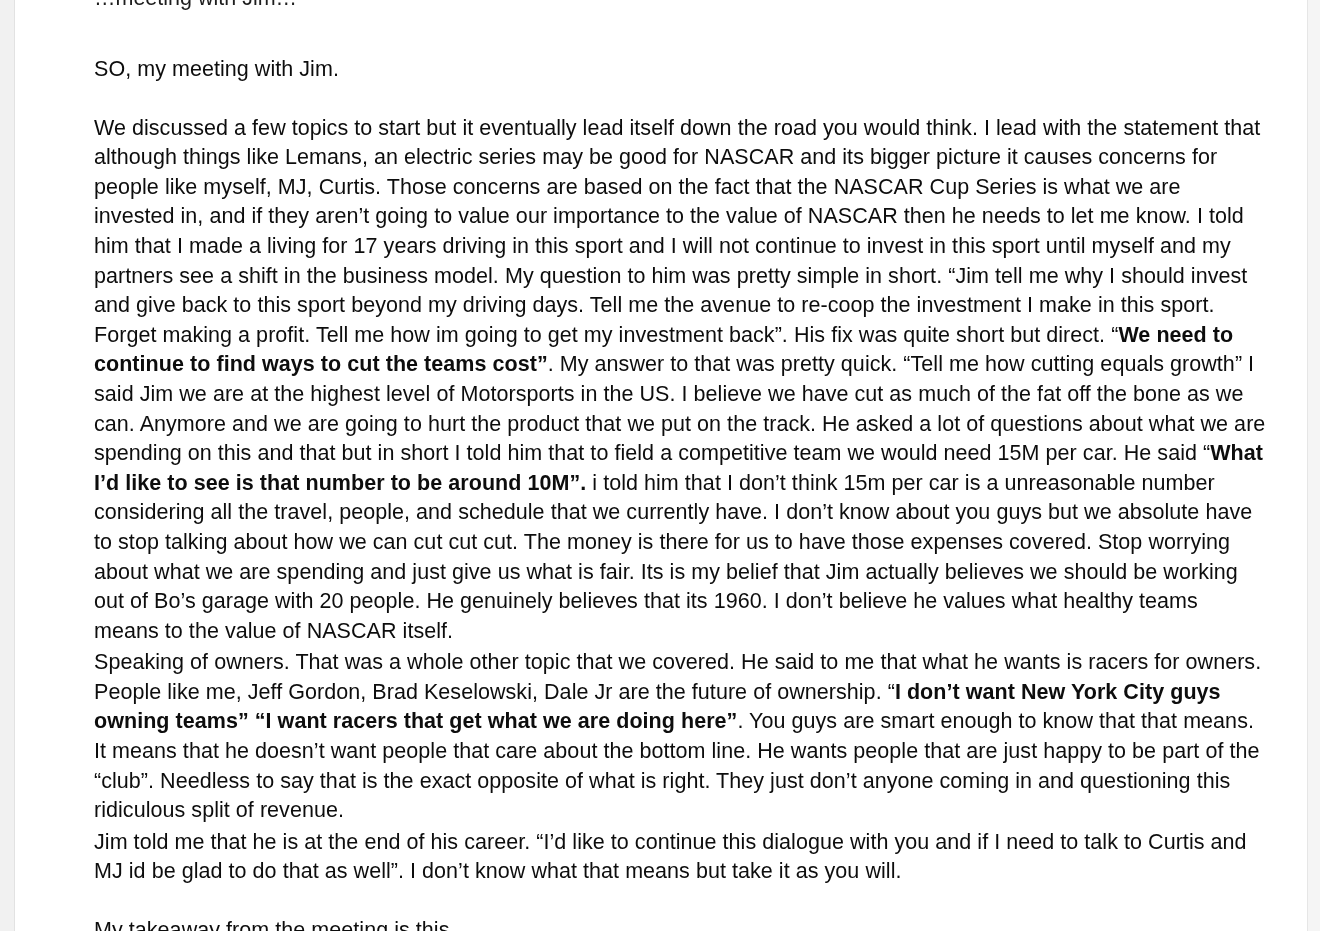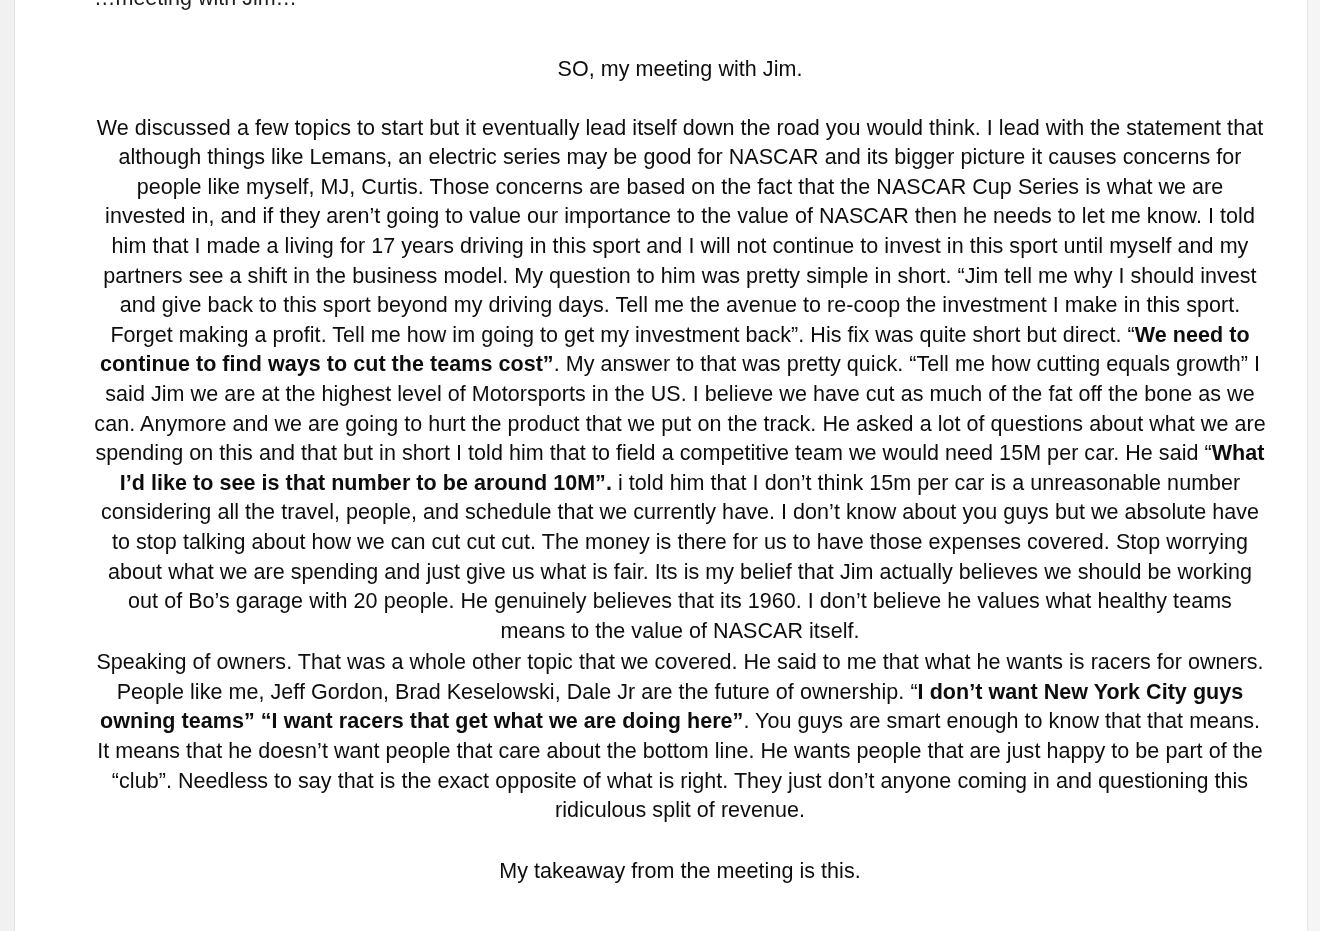--- a/index.html
+++ b/index.html
@@ -56,21 +56,21 @@
   .clipped-top .fade {
     display: block;
     margin-top: -16px;
     opacity: 0.88;
   }
   p {
     margin: 0;
     font-size: 21.5px;
     line-height: 29.6px;
     color: #0d0d0d;
-    text-align: center;
+    text-align: left;
     letter-spacing: 0.05px;
   }
   .spacer-sm { height: 29px; }
   .spacer-xs { height: 2px; }
   .intro { margin-top: 37px; }
   b { font-weight: 700; }
 </style>
 </head>
 <body>
 
@@ -90,19 +90,20 @@
     <div class="spacer-sm"></div>
 
     <p><span>We discussed a few topics to start but it eventually lead itself down the road you would think. I lead with the statement that although things like Lemans, an electric series may be good for NASCAR and its bigger picture it causes concerns for people like myself, MJ, Curtis. Those concerns are based on the fact that the NASCAR Cup Series is what we are invested in, and if they aren’t going to value our importance to the value of NASCAR then he needs to let me know. I told him that I made a living for 17 years driving in this sport and I will not continue to invest in this sport until myself and my partners see a shift in the business model. My question to him was pretty simple in short. “Jim tell me why I should invest and give back to this sport beyond my driving days. Tell me the avenue to re-coop the investment I make in this sport. Forget making a profit. Tell me how im going to get my investment back”. His fix was quite short but direct. “</span><b>We need to continue to find ways to cut the teams cost”</b><span>. My answer to that was pretty quick. “Tell me how cutting equals growth” I said Jim we are at the highest level of Motorsports in the US. I believe we have cut as much of the fat off the bone as we can. Anymore and we are going to hurt the product that we put on the track. He asked a lot of questions about what we are spending on this and that but in short I told him that to field a competitive team we would need 15M per car. He said “</span><b>What I’d like to see is that number to be around 10M”.</b><span> i told him that I don’t think 15m per car is a unreasonable number considering all the travel, people, and schedule that we currently have. I don’t know about you guys but we absolute have to stop talking about how we can cut cut cut. The money is there for us to have those expenses covered. Stop worrying about what we are spending and just give us what is fair. Its is my belief that Jim actually believes we should be working out of Bo’s garage with 20 people. He genuinely believes that its 1960. I don’t believe he values what healthy teams means to the value of NASCAR itself.</span></p>
 
     <div class="spacer-xs"></div>
 
     <p><span>Speaking of owners. That was a whole other topic that we covered. He said to me that what he wants is racers for owners. People like me, Jeff Gordon, Brad Keselowski, Dale Jr are the future of ownership. “</span><b>I don’t want New York City guys owning teams” “I want racers that get what we are doing here”</b><span>. You guys are smart enough to know that that means. It means that he doesn’t want people that care about the bottom line. He wants people that are just happy to be part of the “club”. Needless to say that is the exact opposite of what is right. They just don’t anyone coming in and questioning this ridiculous split of revenue.</span></p>
 
     <div class="spacer-xs"></div>
 
+    <p><span>Jim told me that he is at the end of his career. “I’d like to continue this dialogue with you and if I need to talk to Curtis and MJ id be glad to do that as well”. I don’t know what that means but take it as you will.</span></p>
 
     <div class="spacer-sm"></div>
 
     <p><span>My takeaway from the meeting is this.</span></p>
 
   </div>
 </div>
 
 </body></html>

